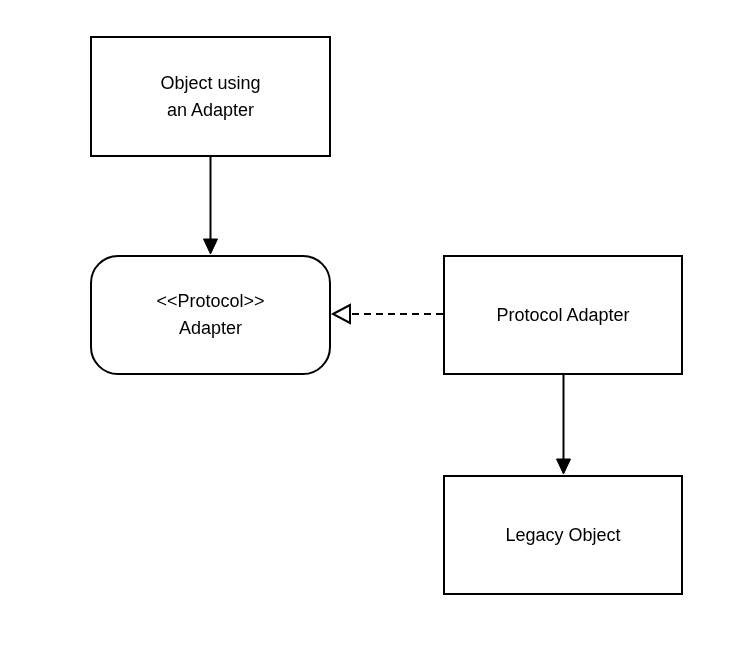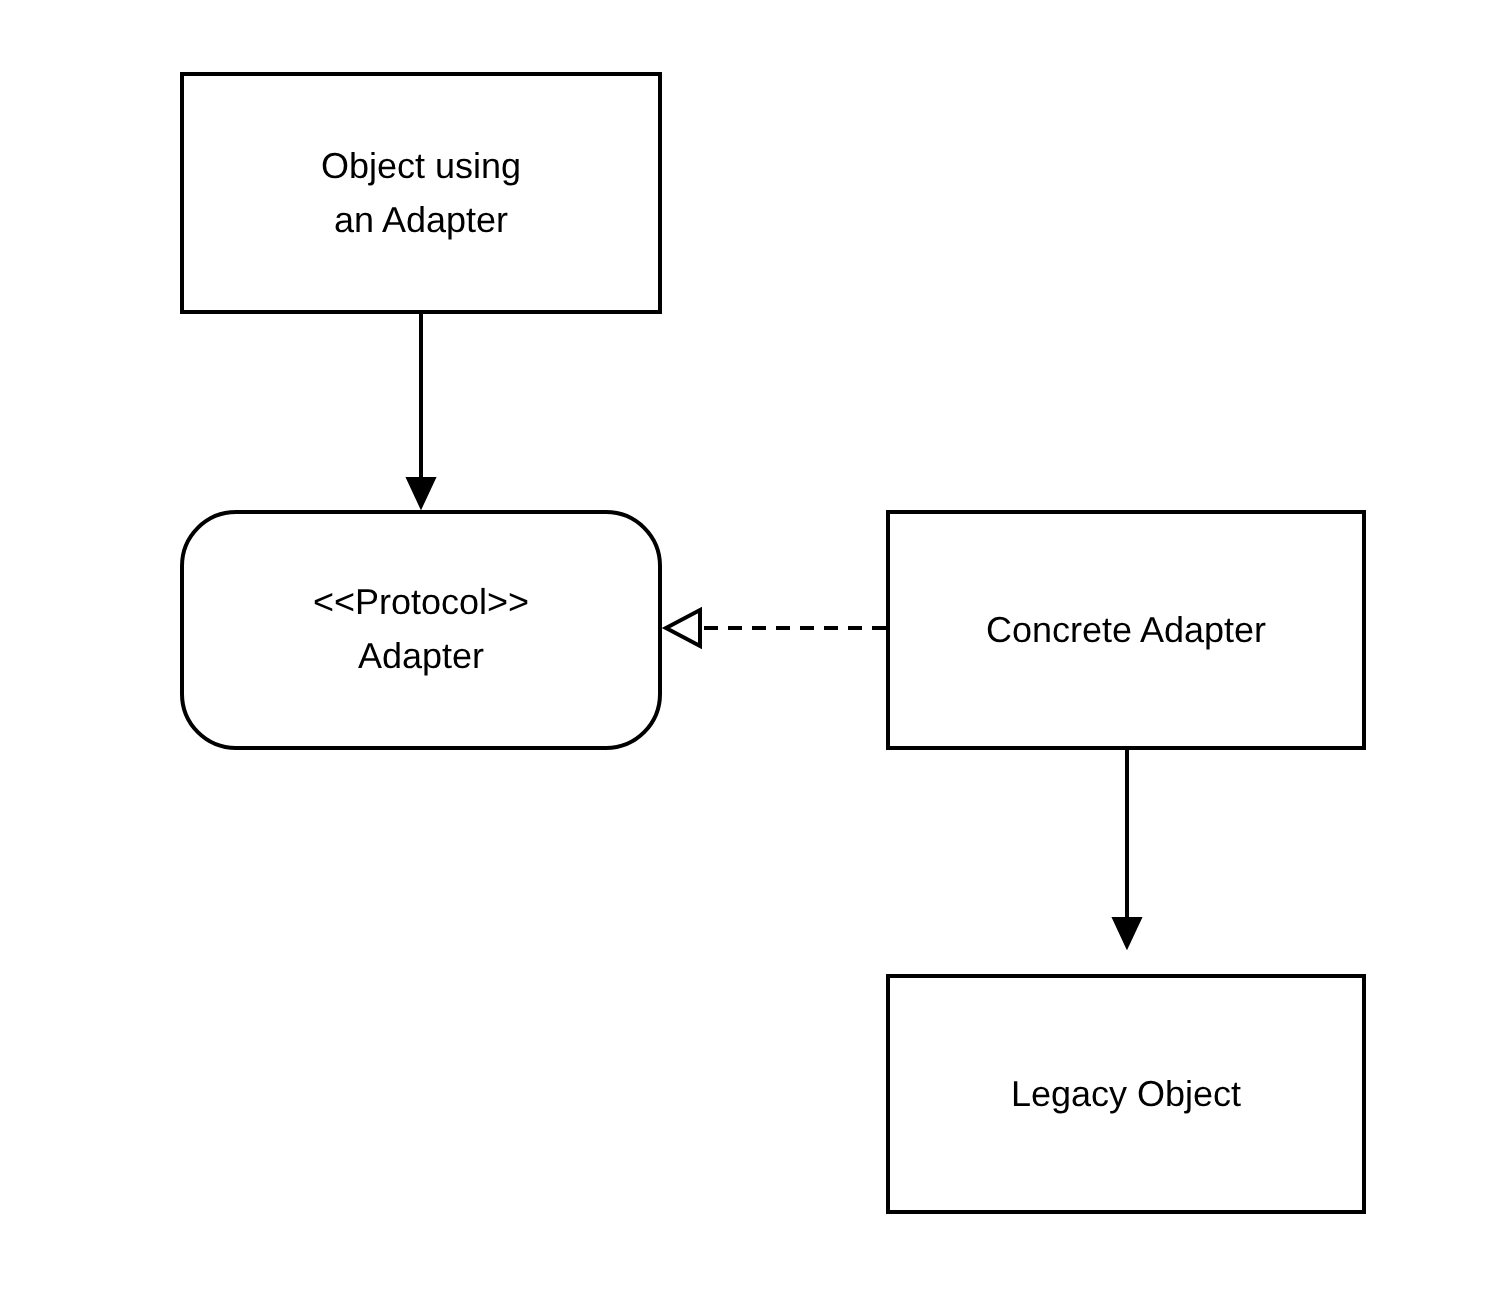--- a/index.html
+++ b/index.html
@@ -76,20 +76,20 @@
     <span class="box-label">Object using
 an Adapter</span>
   </div>
 
   <div class="uml-box" style="left:90px; top:255px; width:241px; height:120px;border-radius:28px;">
     <span class="box-label">&lt;&lt;Protocol&gt;&gt;
 Adapter</span>
   </div>
 
   <div class="uml-box" style="left:443px; top:255px; width:240px; height:120px;">
-    <span class="box-label">Concrete Adapter</span>
+    <span class="box-label">Protocol Adapter</span>
   </div>
 
-  <div class="uml-box" style="left:443px; top:475px; width:240px; height:120px;margin-top:12px;">
+  <div class="uml-box" style="left:443px; top:475px; width:240px; height:120px;">
     <span class="box-label">Legacy Object</span>
   </div>
 
 </div>
 
 </body></html>

